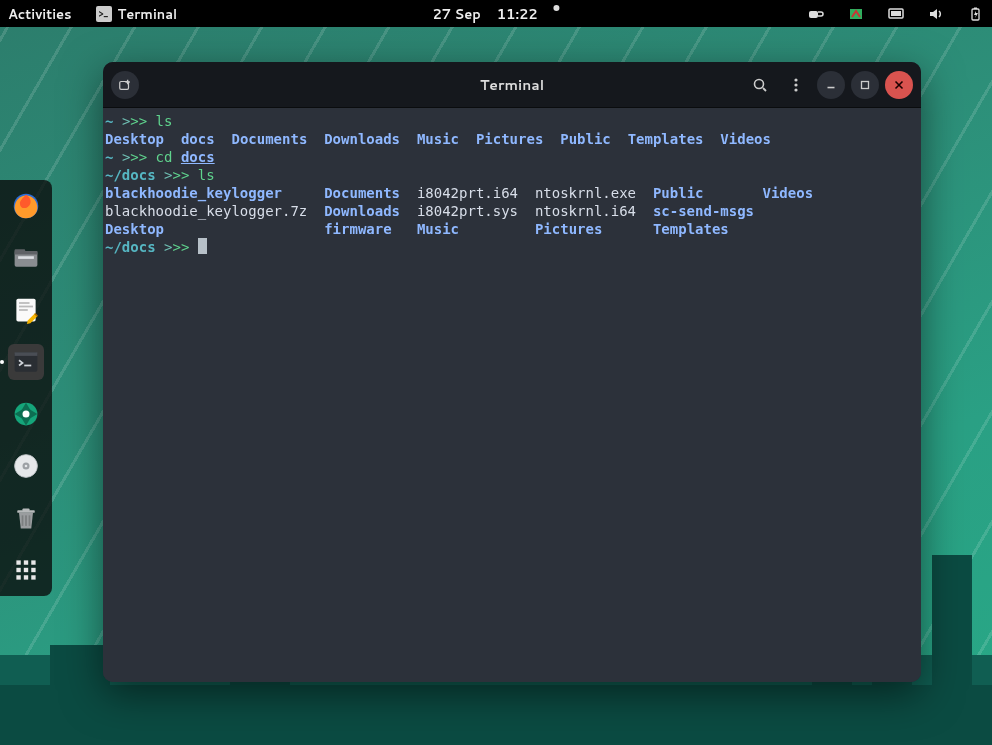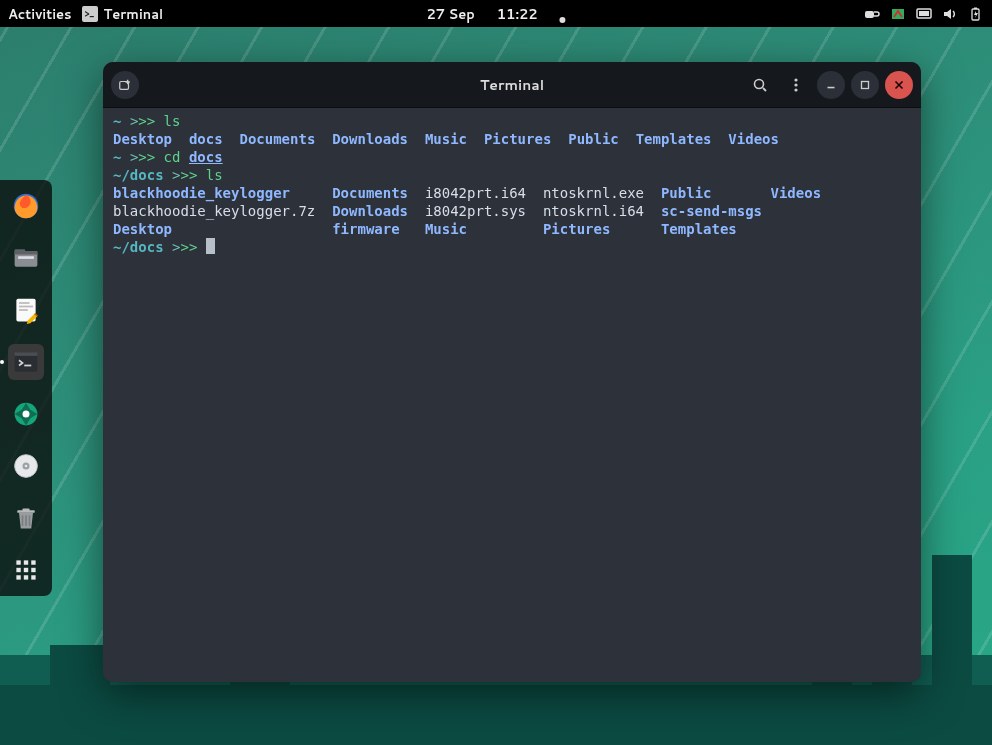--- a/index.html
+++ b/index.html
@@ -27,22 +27,22 @@
   }
   .skyline::before { left:50px; width:60px; height:40px; box-shadow: 80px -10px #0b4b42, 180px 0 #0b4b42, 260px -20px #0b4b42; }
   .skyline::after { right:20px; width:40px; height:130px; box-shadow: -60px 60px #0b4b42, -120px 40px #0b4b42; }
 
   
   .topbar {
     position:absolute; top:0; left:0; right:0; height:27px;
     background:#000; color:#eee; display:flex; align-items:center;
     font-size:13px; font-weight:600; padding:0 8px; z-index:10;
   }
-  .topbar .left, .topbar .right { display:flex; align-items:center; gap:10px; }
-  .topbar .center { position:absolute; left:50%; transform:translateX(-50%); display:flex; align-items:flex-end; gap:22px;}
+  .topbar .left, .topbar .right { display:flex; align-items:center; gap:24px; }
+  .topbar .center { position:absolute; left:50%; transform:translateX(-50%); display:flex; align-items:flex-start; gap:16px;}
   .topbar .right { margin-left:auto; }
   .topbar .appicon { width:16px; height:16px; background:#ccc; border-radius:2px; display:inline-flex; align-items:center; justify-content:center; color:#222; font-size:9px; font-weight:bold;}
   .status-dot { width:6px; height:6px; border-radius:50%; background:#ddd; }
   .tray-icon { width:16px; height:14px; display:inline-block; }
   .tray-icon svg { width:100%; height:100%; }
 
   
   .dock {
     position:absolute; left:0; top:180px; width:52px;
     background:rgba(10,10,10,0.78); border-radius:0 8px 8px 0;
@@ -71,21 +71,21 @@
   .tb-btn.round { background:#2b2f37; }
   .tb-btn.close { background:#d9534f; color:#2b0000;}
   .tb-btn svg { width:14px; height:14px; }
   .tb-plain { width:30px; height:30px; display:flex; align-items:center; justify-content:center; color:#ccc;}
   .tb-plain svg { width:16px; height:16px; }
 
   
   .term {
     flex:1; background:#2c313a; color:#b7c0c8;
     font-family:"DejaVu Sans Mono","Liberation Mono",monospace;
-    font-size:14px; line-height:18px; padding:4px 6px 6px 10px;
+    font-size:14px; line-height:18px; padding:4px 6px 6px 2px;
     white-space:pre;
   }
   .c-cyan { color:#56b6c2; font-weight:600;}
   .c-green { color:#5fd38d; }
   .c-dir { color:#8fb8ff; font-weight:600;}
   .c-gt { color:#6fbfb3; }
   .c-cmd { color:#d8dee9; }
   .c-under { text-decoration:underline; }
   .cursor { display:inline-block; width:9px; height:16px; background:#b7c0c8; vertical-align:-2px; }
 </style>

